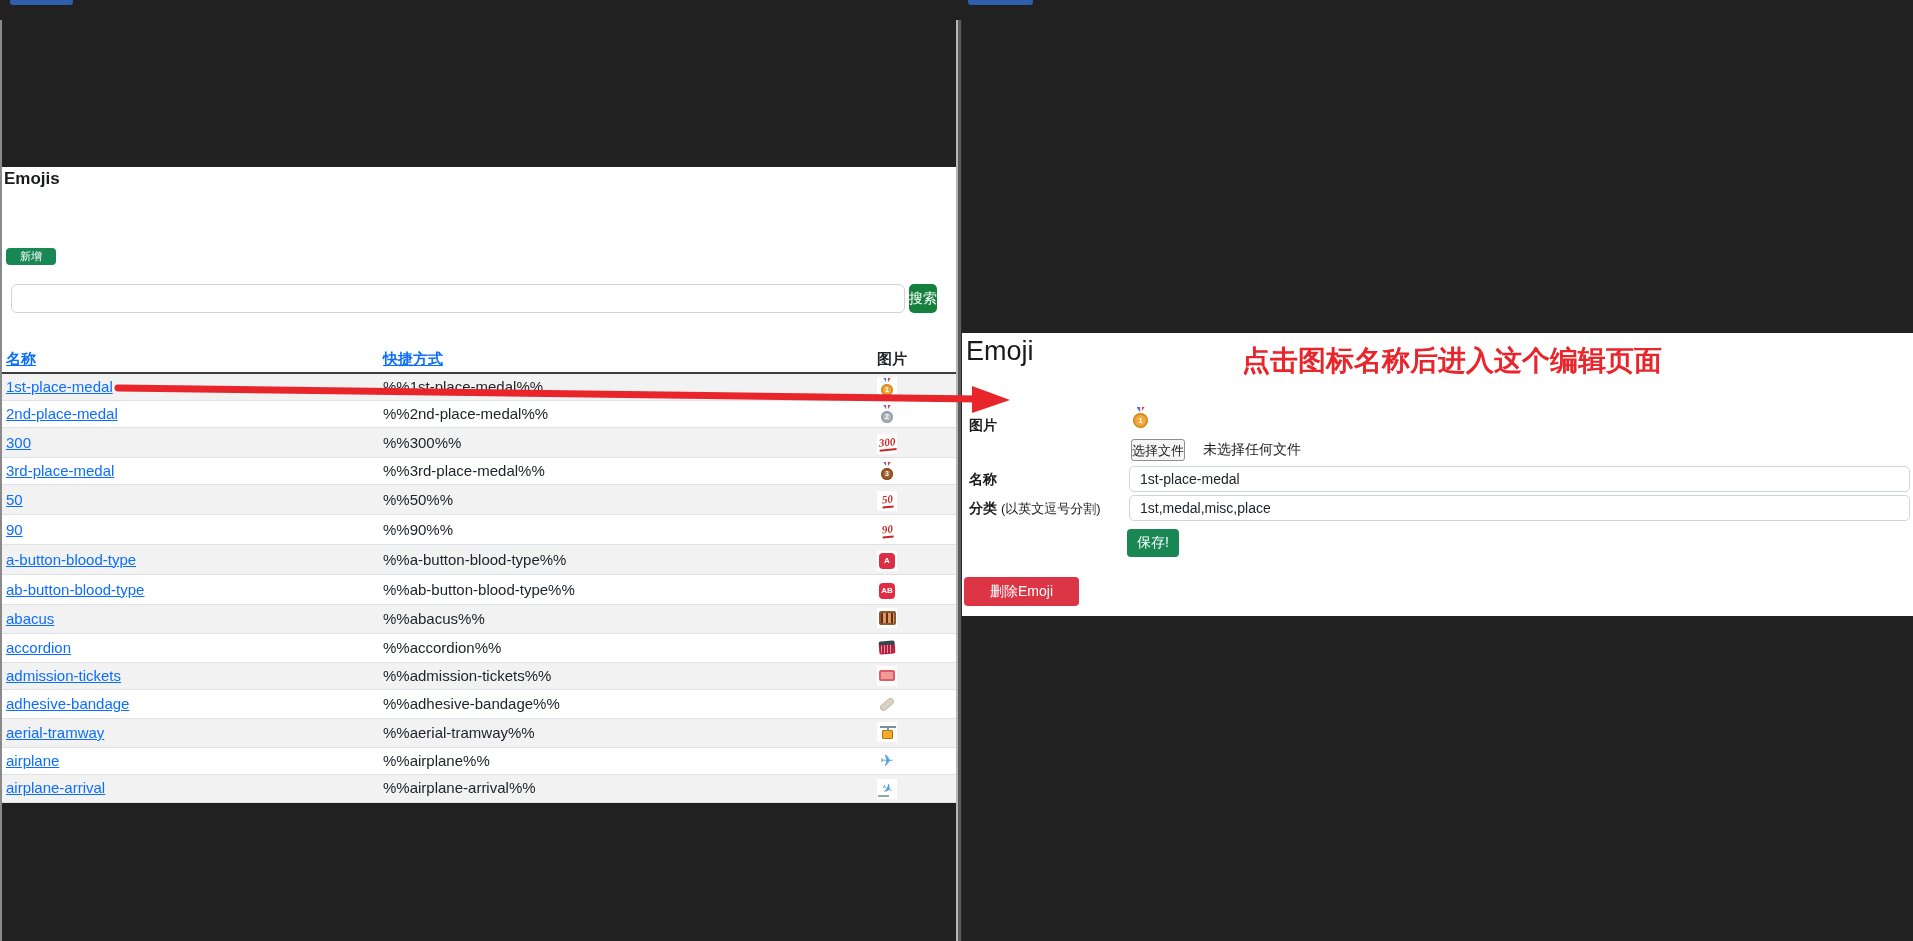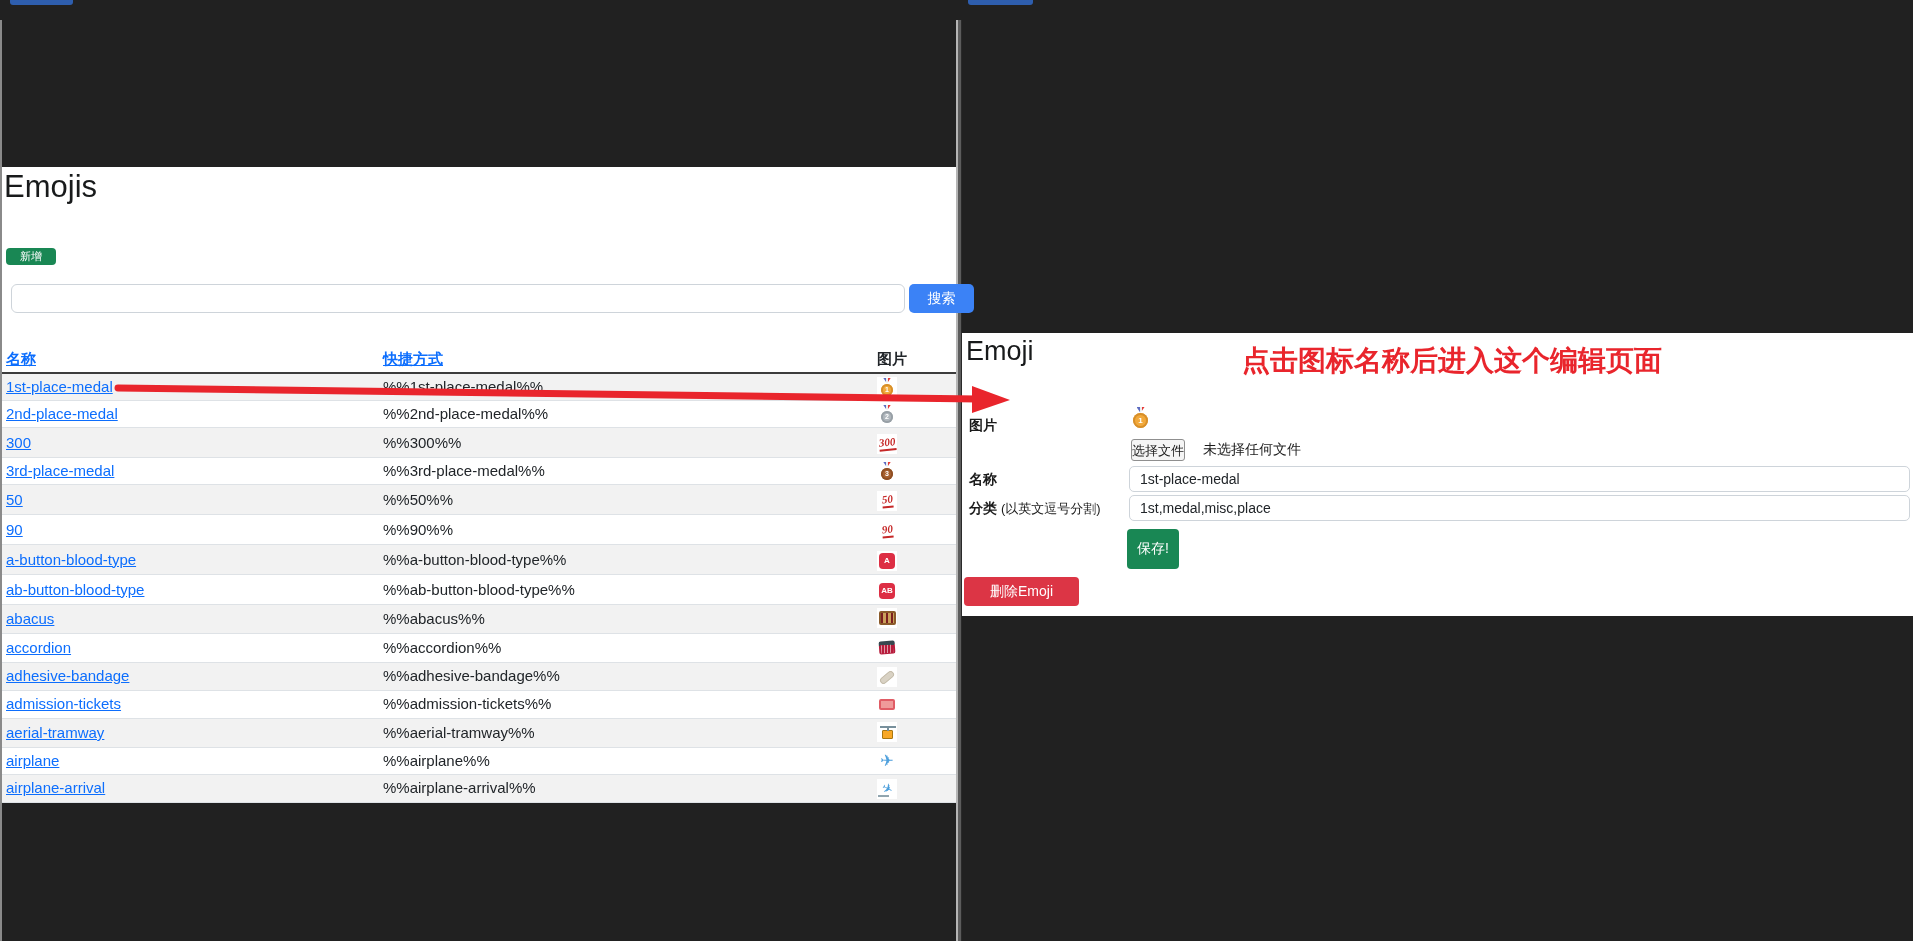--- a/index.html
+++ b/index.html
@@ -20,36 +20,36 @@
   .window-divider{ position:absolute; left:956px; top:20px; bottom:0; width:6px;
     background:linear-gradient(90deg,#b5b5b5 0 2px,#5c5c5c 2px 5px,#2a2a2a 5px); }
 
   
   .panel-left{
     position:absolute; left:2px; top:167px; width:954px; height:622px;
     background:#ffffff; color:#1d1f21;
   }
   .panel-left h1{
     position:absolute; left:2px; top:2px;
-    font-size:31px; font-weight:400; color:#181a1b; letter-spacing:0;
+    font-size:17px; font-weight:700; color:#181a1b; letter-spacing:0;
   }
   .btn{ display:inline-flex; align-items:center; justify-content:center;
         border:none; cursor:pointer; color:#fff; font-family:inherit; }
   .btn-add{
     position:absolute; left:4px; top:81px;
     background:#198754; font-size:11px; padding:2px 14px; height:17px; border-radius:4px;
   }
   .search-input{
     position:absolute; left:9px; top:117px; width:894px; height:29px;
     border:1px solid #ced4da; border-radius:6px; padding:0 10px; font-size:14px;
     color:#212529; outline:none; background:#fff;
   }
   .btn-search{
-    position:absolute; left:907px; top:117px; width:65px; height:29px;
-    background:#3b82f6; font-size:14px; border-radius:5px;
+    position:absolute; left:907px; top:117px; width:28px; height:29px;
+    background:#15803d; font-size:14px; border-radius:5px;
   }
 
   table.emoji-table{
     position:absolute; left:0; top:181px; width:954px;
     border-collapse:collapse; table-layout:fixed; font-size:15px;
   }
   .emoji-table col.c-name{ width:377px; }
   .emoji-table col.c-short{ width:494px; }
   .emoji-table th{
     text-align:left; font-weight:700; padding:1px 4px 3px 4px; line-height:20px;
@@ -146,21 +146,21 @@
   .file-status{ margin-left:18px; font-size:14px; color:#1b1b1b; }
   .txt-input{
     position:absolute; left:167px; width:781px; height:26px;
     border:1px solid #ced4da; border-radius:5px; padding:0 10px;
     font-size:14px; color:#212529; outline:none; background:#fff;
   }
   .inp-name{ top:133px; }
   .inp-category{ top:162px; }
   .btn-save{
     position:absolute; left:165px; top:196px;
-    background:#198754; font-size:14px; padding:5px 10px; border-radius:4px; height:40px;
+    background:#198754; font-size:14px; padding:5px 10px; border-radius:4px; height:28px;
   }
   .btn-delete{
     position:absolute; left:2px; top:244px;
     background:#dc3545; font-size:14px; padding:5px 26px; border-radius:4px; height:29px;
   }
 
   
   .arrow-overlay{ position:absolute; left:0; top:0; width:1913px; height:941px;
     pointer-events:none; z-index:50; }
   .annotation-text{
@@ -265,31 +265,31 @@
               </span></td>
           </tr>
           <tr>
             <td><a>accordion</a></td>
             <td>%%accordion%%</td>
             <td><span class="pic">
                 <span class="ic ic-accordion"></span>
               </span></td>
           </tr>
           <tr>
+            <td><a>admission-tickets</a></td>
+            <td>%%admission-tickets%%</td>
+            <td><span class="pic">
+                <span class="ic ic-ticket"></span>
+              </span></td>
+          </tr>
+          <tr>
             <td><a>adhesive-bandage</a></td>
             <td>%%adhesive-bandage%%</td>
             <td><span class="pic">
                 <span class="ic ic-bandage"></span>
-              </span></td>
-          </tr>
-          <tr>
-            <td><a>admission-tickets</a></td>
-            <td>%%admission-tickets%%</td>
-            <td><span class="pic">
-                <span class="ic ic-ticket"></span>
               </span></td>
           </tr>
           <tr>
             <td><a>aerial-tramway</a></td>
             <td>%%aerial-tramway%%</td>
             <td><span class="pic">
                 <span class="ic ic-tramway"></span>
               </span></td>
           </tr>
           <tr>

